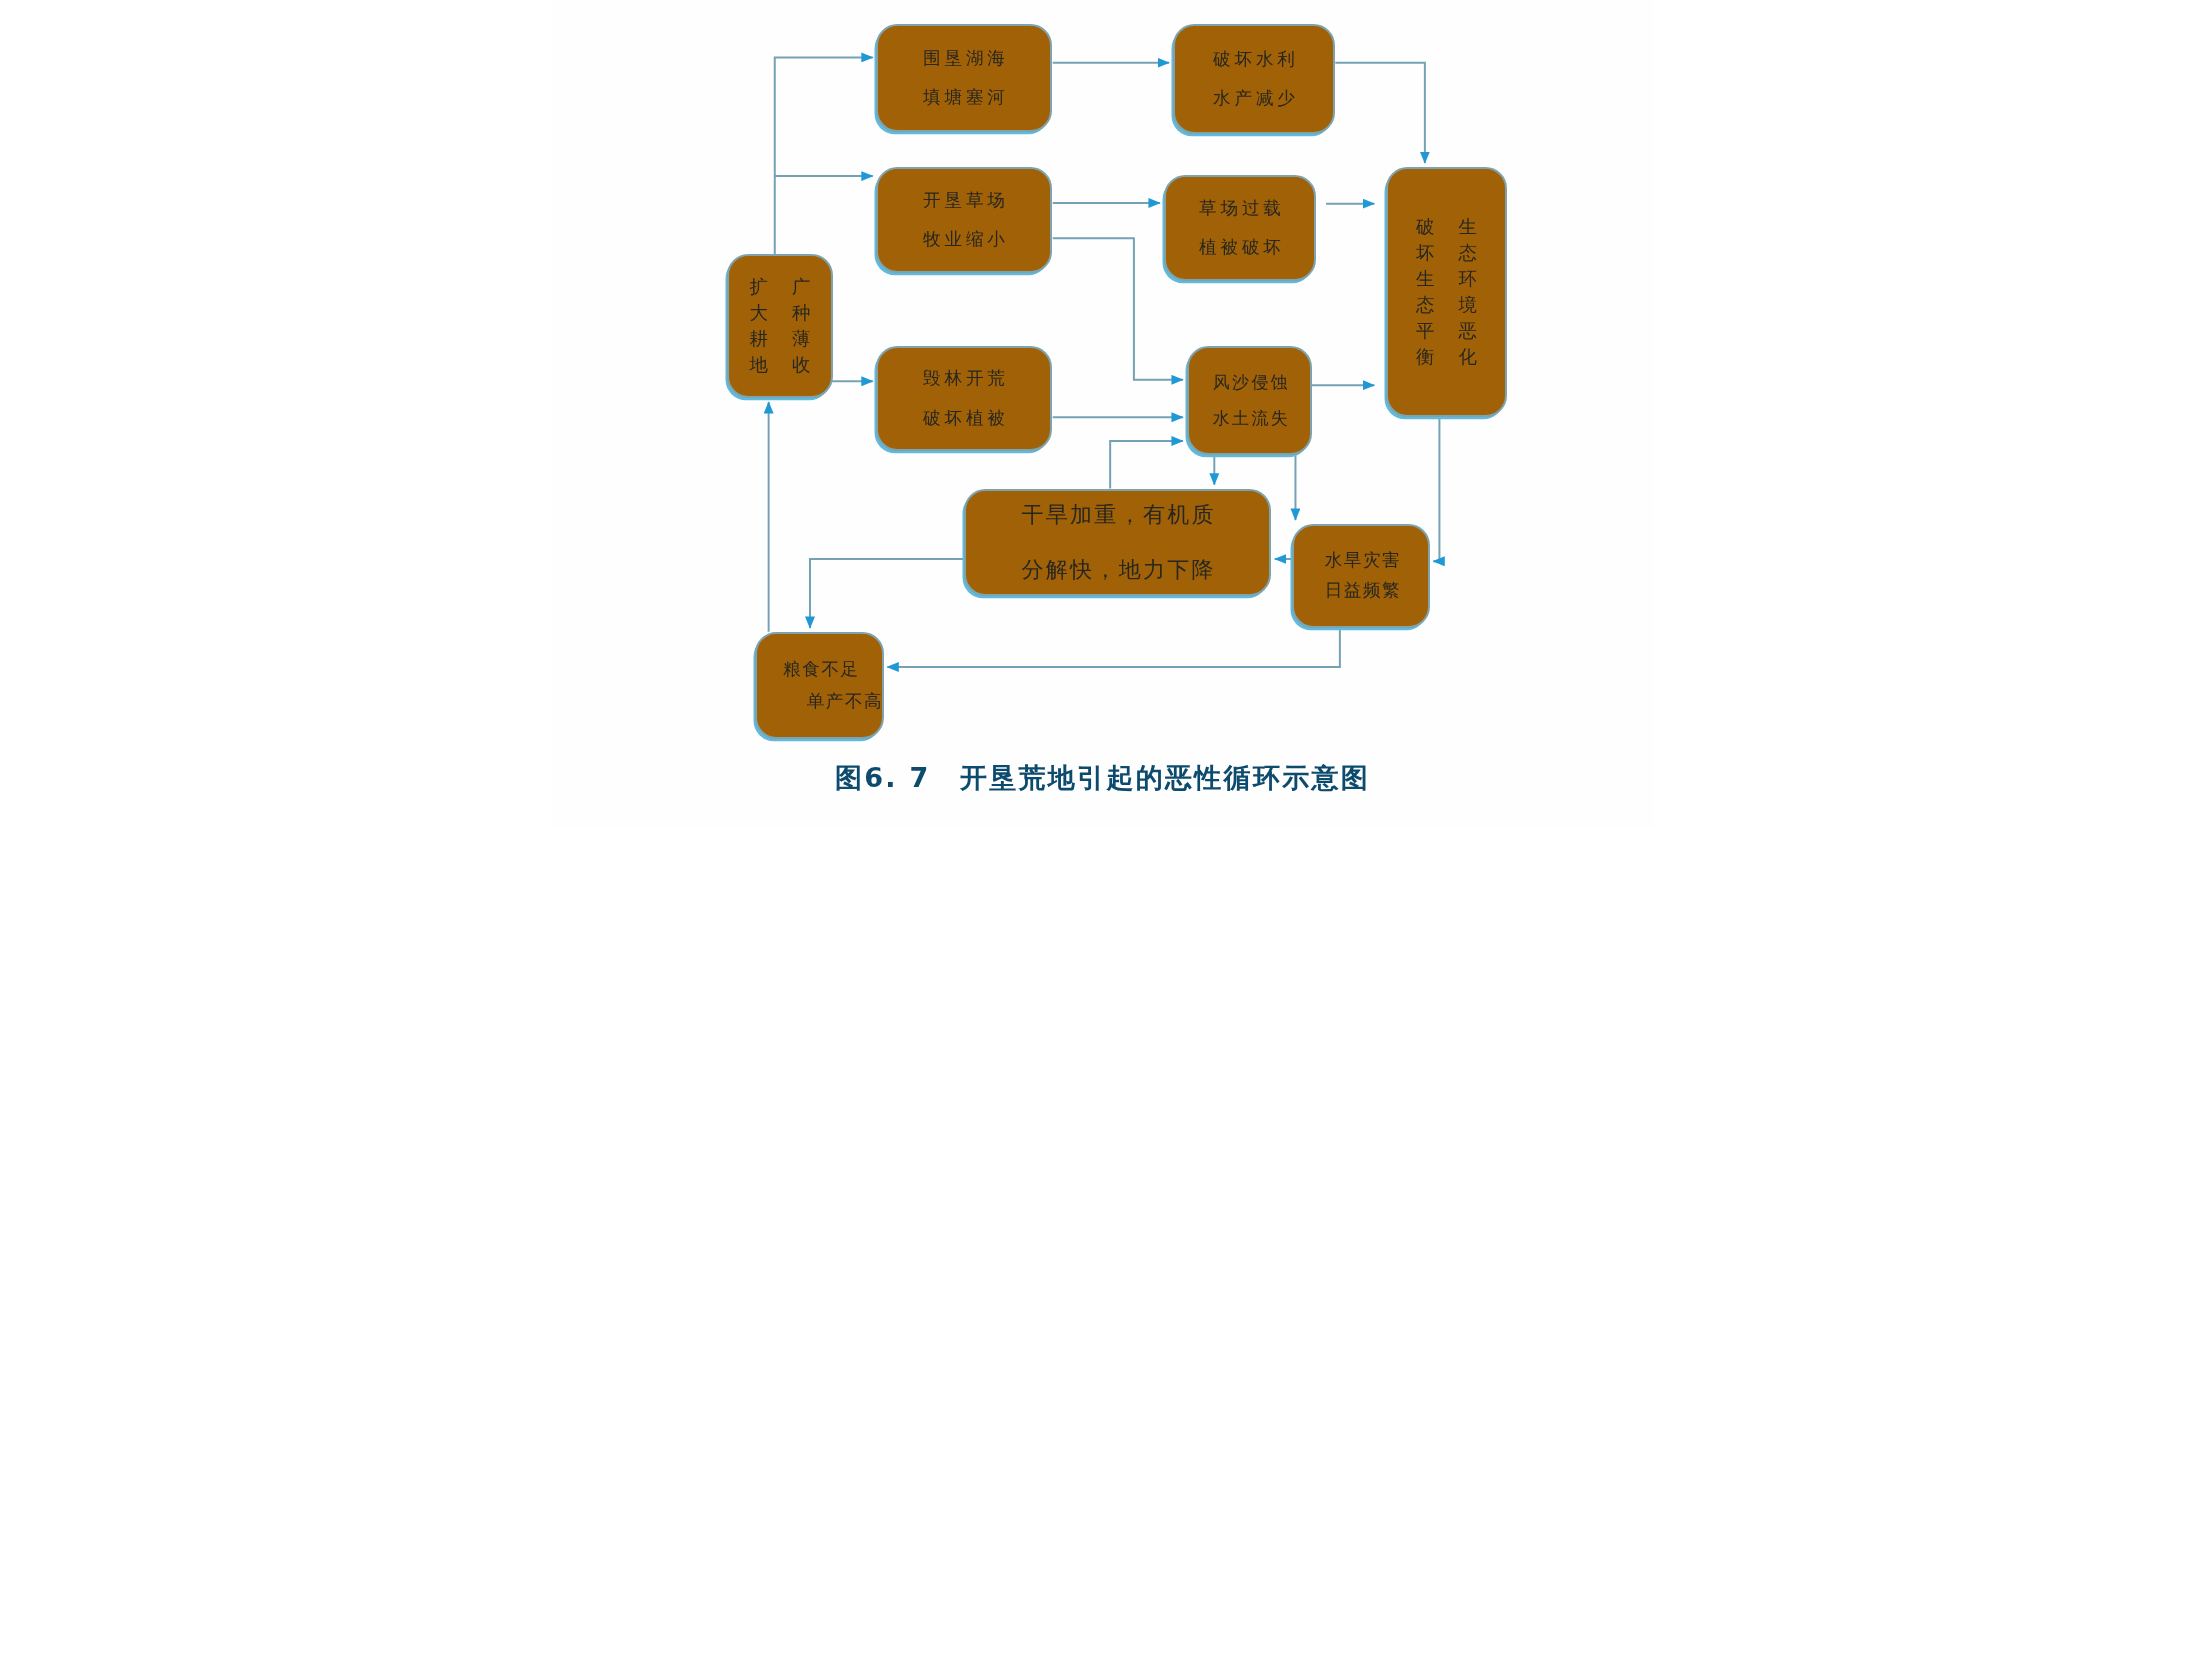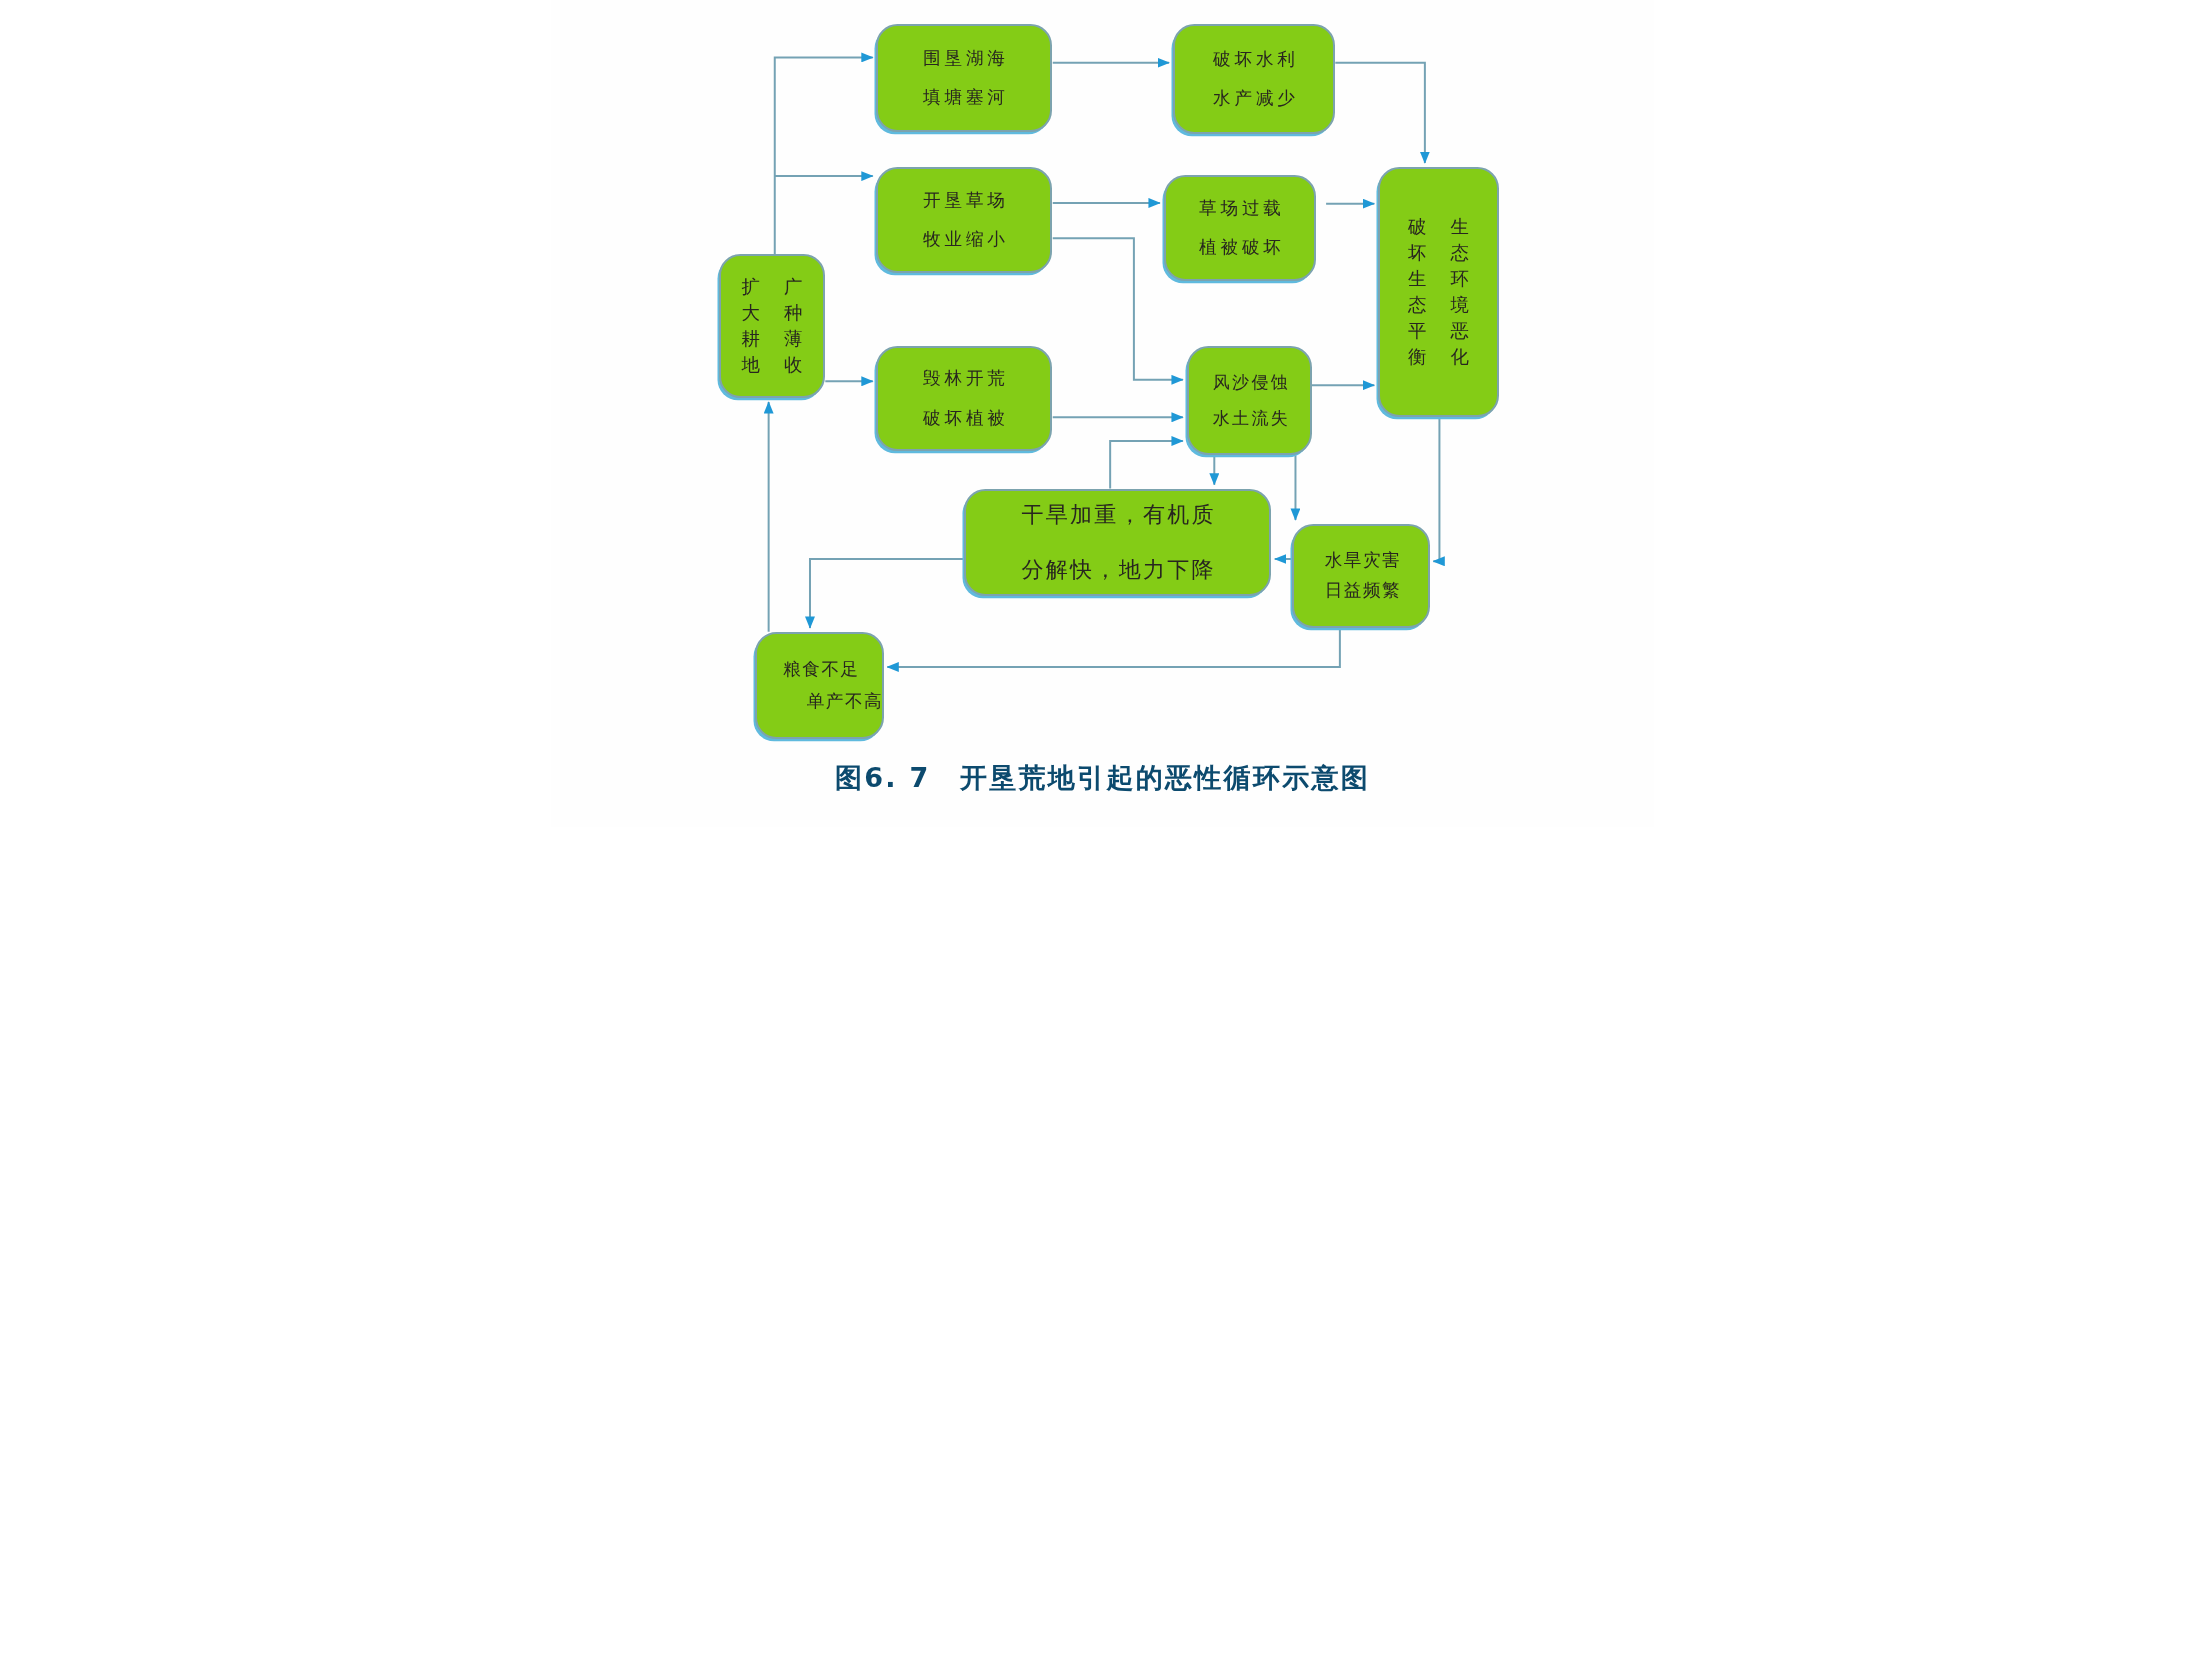--- a/index.html
+++ b/index.html
@@ -5,29 +5,29 @@
   html,body{margin:0;padding:0;background:#ffffff;}
   .stage{
     position:relative;width:1103px;height:827px;margin:0 auto;
     background:#fefefe;overflow:hidden;
     font-family:"DejaVu Sans","Liberation Sans",sans-serif;
   }
   svg.wires{position:absolute;left:0;top:0;width:1103px;height:827px;}
   .wire{fill:none;stroke:#74a2b4;stroke-width:2.6px;}
   .node{
     position:absolute;box-sizing:border-box;
-    background:#84cc16;border:2.3px solid #7ca3ae;border-radius:21.4px;
+    background:#a16207;border:2.3px solid #7ca3ae;border-radius:21.4px;
     box-shadow:-2.3px 3.1px 0 -0.8px #5fbade;
     display:flex;flex-direction:column;align-items:center;justify-content:center;
     gap:20px;color:#27261f;
   }
   .node .ln{font-size:17.6px;letter-spacing:3.8px;text-indent:3.8px;white-space:nowrap;line-height:1.1;}
   .node.big{gap:30px;}
   .node.big .ln{font-size:22px;letter-spacing:2.3px;text-indent:2.3px;}
-  .node.vtext{flex-direction:row;gap:21.4px;}
+  .node.vtext{flex-direction:row;gap:21.4px;margin-left:8px;}
   .vcol{width:1.15em;font-size:18.4px;line-height:1.42;word-break:break-all;text-align:center;}
   .caption{
     position:absolute;left:0;right:0;top:760px;text-align:center;
     font-size:27px;font-weight:bold;color:#0c4a6e;letter-spacing:2.3px;
   }
 </style>
 </head>
 <body>
 
 <div class="stage">

